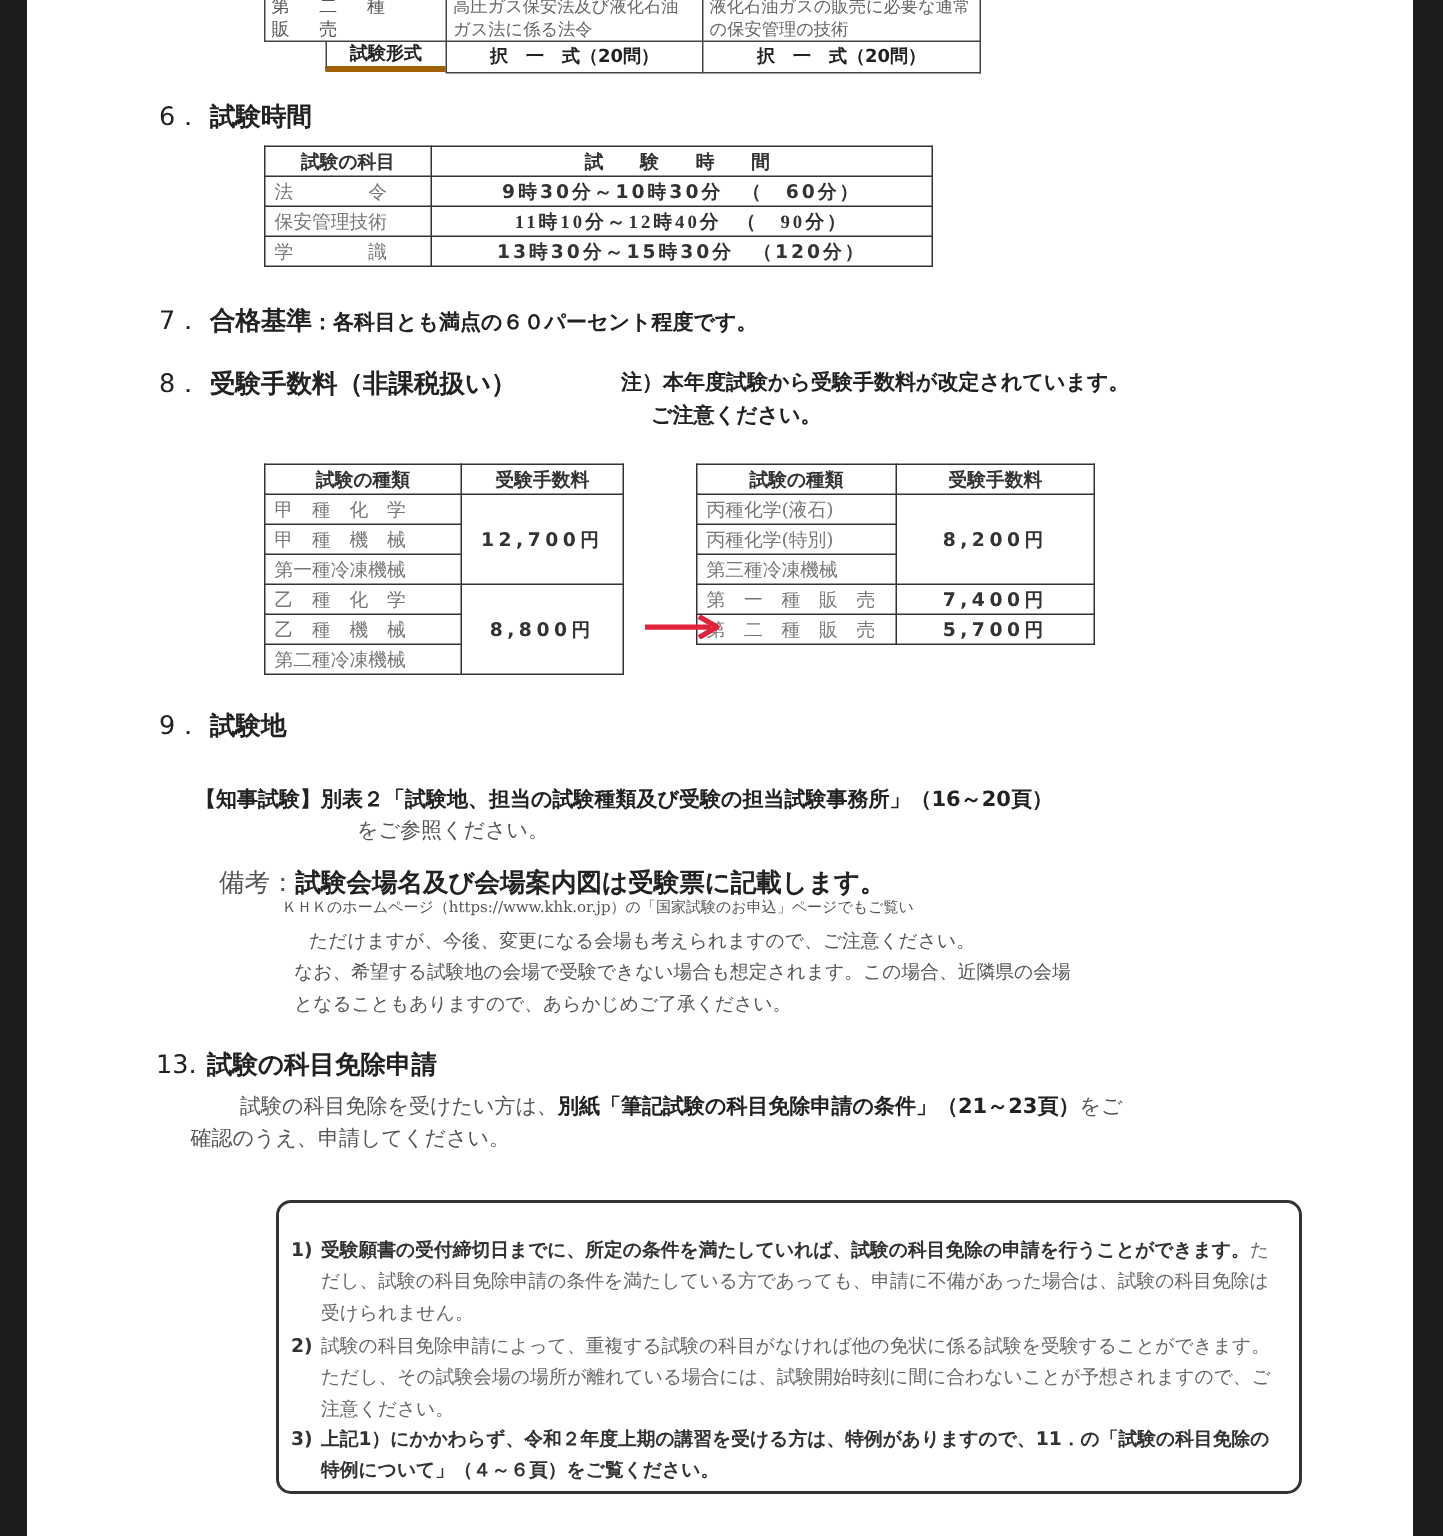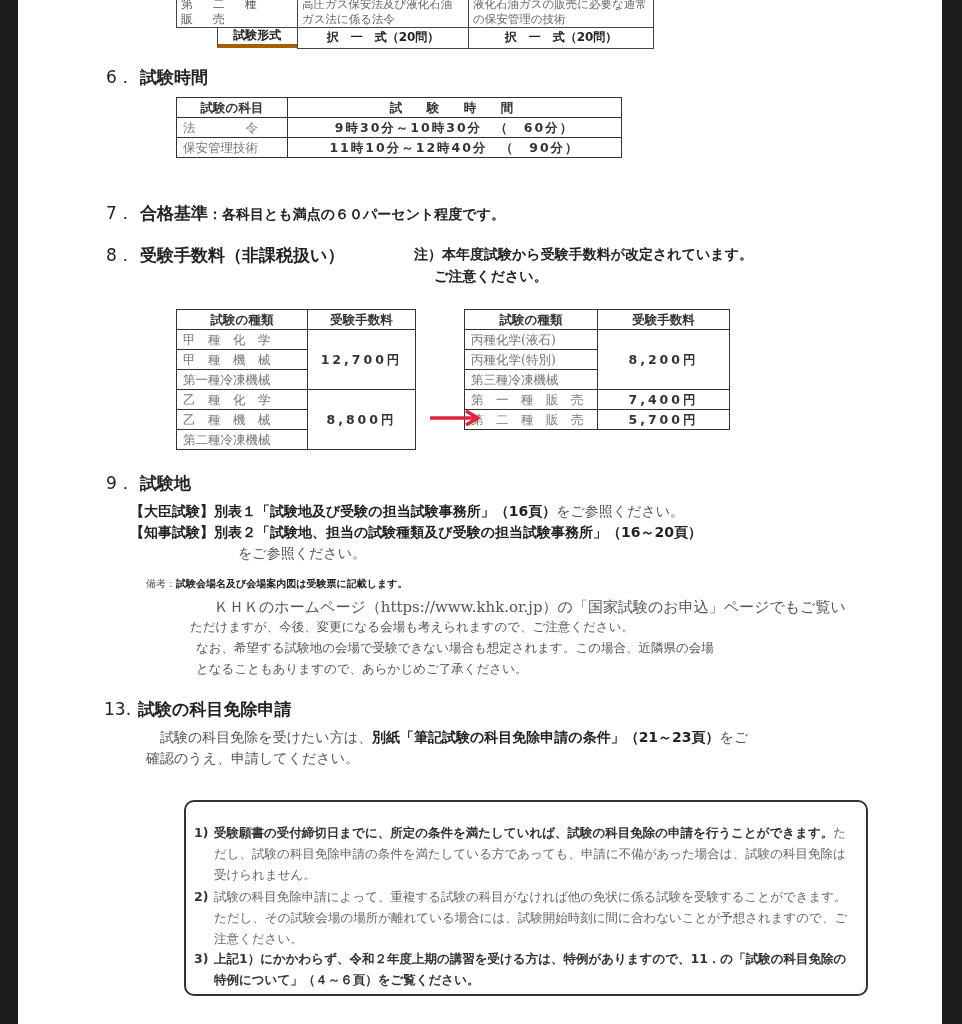--- a/index.html
+++ b/index.html
@@ -79,21 +79,25 @@
         <tr>
       <td class="hd" style="width:98px;">試験の科目</td>
       <td class="hd" style="letter-spacing:6px;">試　験　時　間</td>
     </tr>
     <tr>
       <td class="subj">法　　　　令</td>
       <td class="val" style="letter-spacing:2px;"><span>9時30分～10時30分</span>&nbsp;&nbsp;<span>（　60分）</span></td>
     </tr>
     <tr>
       <td class="subj">保安管理技術</td>
-      <td class="val" style="letter-spacing:2px;"><span>11時10分～12時40分</span>&nbsp;&nbsp;<span>（　90分）</span></td>
+      <td class="val" style="letter-spacing:2px;font-family:Liberation Serif, serif;"><span>11時10分～12時40分</span>&nbsp;&nbsp;<span>（　90分）</span></td>
+    </tr>
+    <tr>
+      <td class="subj">学　　　　識</td>
+      <td class="val" style="letter-spacing:2px;"><span>13時30分～15時30分</span>&nbsp;&nbsp;<span>（120分）</span></td>
     </tr>
   </tbody>
     </table>
 
   <div class="h" style="left:88px; top:202px;">
     <span class="num">7．</span><span>合格基準</span><span style="font-size:14px;">：各科目とも満点の６０パーセント程度です。</span>
   </div>
 
   <div class="h" style="left:88px; top:244px;">
     <span class="num">8．</span><span>受験手数料（非課税扱い）</span>
@@ -158,43 +162,40 @@
     </table>
 
   <svg class="arrow" viewBox="0 0 55 16">
     <line x1="0" y1="8" x2="44" y2="8" stroke="#e0223a" stroke-width="3.5"></line>
     <polyline points="36,1 48,8 36,15" fill="none" stroke="#e0223a" stroke-width="3.5" stroke-linejoin="round"></polyline>
   </svg>
 
   <div class="h" style="left:88px; top:472px;">
     <span class="num">9．</span><span>試験地</span>
   </div>
-  <div class="txt" style="left:112px; top:503px;">
-    <b>【大臣試験】</b><b>別表１「試験地及び受験の担当試験事務所」（16頁）</b><span class="serif">をご参照ください。</span>
-  </div>
   <div class="txt" style="left:112px; top:524px;">
     <b>【知事試験】</b><b>別表２「試験地、担当の試験種類及び受験の担当試験事務所」（16～20頁）</b>
   </div>
   <div class="txt serif" style="left:220px; top:545px;">をご参照ください。</div>
 
-  <div class="txt" style="left:128px; top:577px; font-size:10px;">
+  <div class="txt" style="left:128px; top:577px; font-size:17px;">
     <span class="serif">備考：</span><b>試験会場名及び会場案内図は受験票に記載します。</b>
   </div>
-  <div class="txt serif" style="left:196px; top:598px; font-size:15px;">ＫＨＫのホームページ（https://www.khk.or.jp）の「国家試験のお申込」ページでもご覧い</div>
-  <div class="txt serif" style="left:172px; top:619px; font-size:12.5px;text-align:center;">ただけますが、今後、変更になる会場も考えられますので、ご注意ください。</div>
+  <div class="txt serif" style="left:170px; top:598px; font-size:10px;">ＫＨＫのホームページ（https://www.khk.or.jp）の「国家試験のお申込」ページでもご覧い</div>
+  <div class="txt serif" style="left:188px; top:619px; font-size:12.5px;text-align:center;">ただけますが、今後、変更になる会場も考えられますので、ご注意ください。</div>
   <div class="txt serif" style="left:178px; top:640px; font-size:12.5px;">なお、希望する試験地の会場で受験できない場合も想定されます。この場合、近隣県の会場</div>
   <div class="txt serif" style="left:178px; top:661px; font-size:12.5px;">となることもありますので、あらかじめご了承ください。</div>
 
   <div class="h" style="left:86px; top:698px;">
     <span class="num">13.</span><span>試験の科目免除申請</span>
   </div>
   <div class="txt" style="left:142px; top:729px;">
     <span class="serif">試験の科目免除を受けたい方は、</span><b>別紙「筆記試験の科目免除申請の条件」（21～23頁）</b><span class="serif">をご</span>
   </div>
-  <div class="txt serif" style="left:128px; top:750px;">確認のうえ、申請してください。</div>
+  <div class="txt serif" style="left:109px; top:750px;">確認のうえ、申請してください。</div>
 
   <div class="box"></div>
 
   <div class="item" style="left:176px; top:822px;">
     <span class="n">1)</span>
     <div class="body"><span class="b">受験願書の受付締切日までに、所定の条件を満たしていれば、試験の科目免除の申請を行うことができます。</span><span class="g">ただし、試験の科目免除申請の条件を満たしている方であっても、申請に不備があった場合は、試験の科目免除は受けられません。</span></div>
   </div>
   <div class="item" style="left:176px; top:886px;">
     <span class="n">2)</span>
     <div class="body"><span class="b"></span><span class="g">試験の科目免除申請によって、重複する試験の科目がなければ他の免状に係る試験を受験することができます。ただし、その試験会場の場所が離れている場合には、試験開始時刻に間に合わないことが予想されますので、ご注意ください。</span></div>

